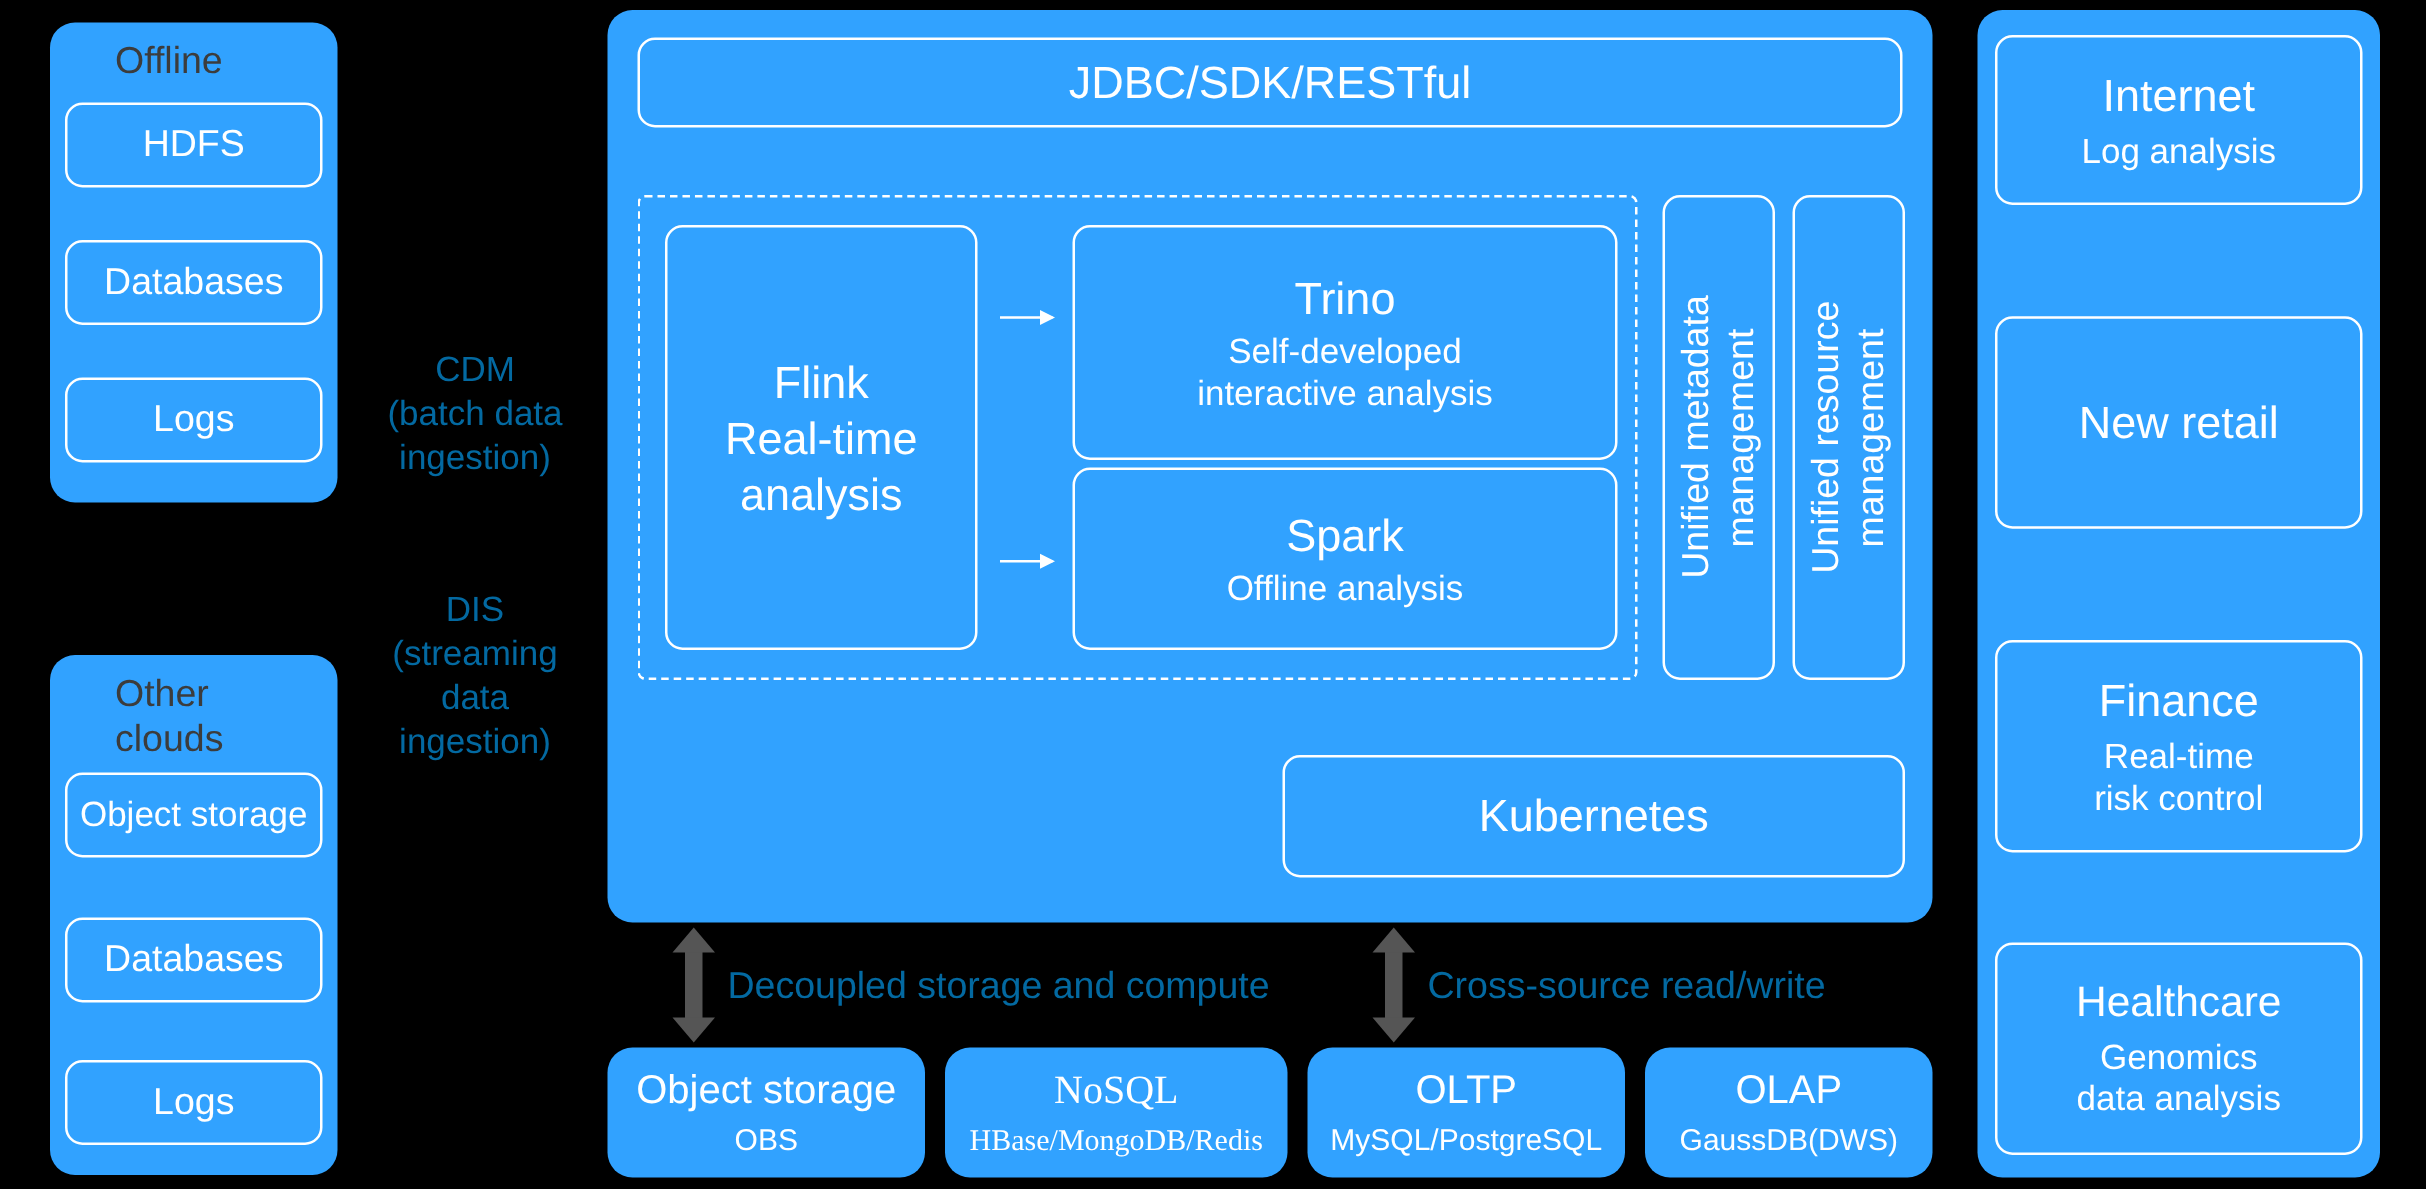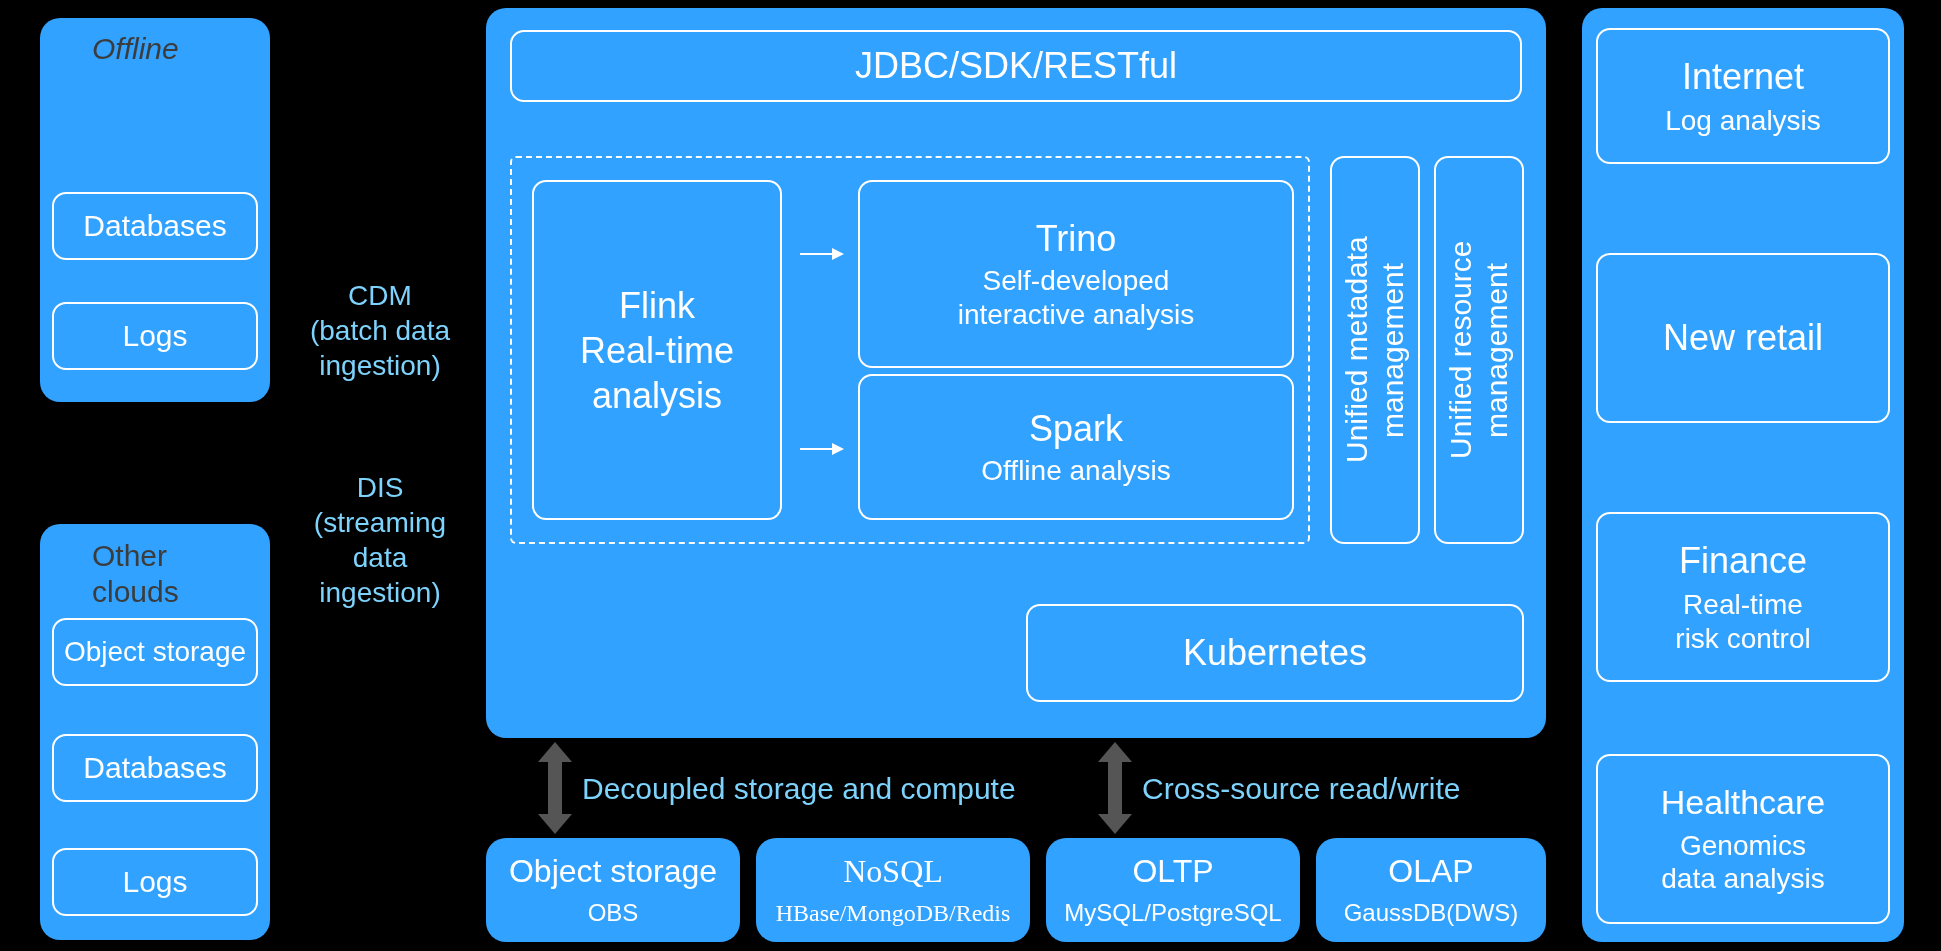--- a/index.html
+++ b/index.html
@@ -28,21 +28,21 @@
   .dashed-border {
     border: 2.5px dashed #fff;
     border-radius: 6px;
   }
   .label-dark {
     color: #3c3c3c;
     font-size: 30px;
     text-align: left;
   }
   .label-grey {
-    color: #7dd3fc;
+    color: #0369a1;
     font-size: 28px;
     text-align: center;
     line-height: 1.25;
   }
   .txt-white {
     color: #fff;
     text-align: center;
   }
   .fs-30 { font-size: 30px; }
   .fs-32 { font-size: 32px; }
@@ -108,21 +108,22 @@
     bottom: -18px;
     border-top: 20px solid #555;
     border-left: 17px solid transparent;
     border-right: 17px solid transparent;
   }
 </style>
 </head>
 <body>
 
 <div class="box blue rounded" style="left:40px; top:18px; width:230px; height:384px;">
-  <div class="box label-dark" style="left:52px; top:14px; white-space:pre;font-style:italic;">Offline</div>
+  <div class="box label-dark" style="left:52px; top:14px; white-space:pre;">Offline</div>
+  <div class="box white-border flex-center txt-white fs-30" style="left:12px; top:64px; width:206px; height:68px;">HDFS</div>
   <div class="box white-border flex-center txt-white fs-30" style="left:12px; top:174px; width:206px; height:68px;">Databases</div>
   <div class="box white-border flex-center txt-white fs-30" style="left:12px; top:284px; width:206px; height:68px;">Logs</div>
 </div>
 
 <div class="box blue rounded" style="left:40px; top:524px; width:230px; height:416px;">
   <div class="box label-dark" style="left:52px; top:14px; width:150px; line-height:1.2;">Other clouds</div>
   <div class="box white-border flex-center txt-white fs-28" style="left:12px; top:94px; width:206px; height:68px;">Object storage</div>
   <div class="box white-border flex-center txt-white fs-30" style="left:12px; top:210px; width:206px; height:68px;">Databases</div>
   <div class="box white-border flex-center txt-white fs-30" style="left:12px; top:324px; width:206px; height:68px;">Logs</div>
 </div>

